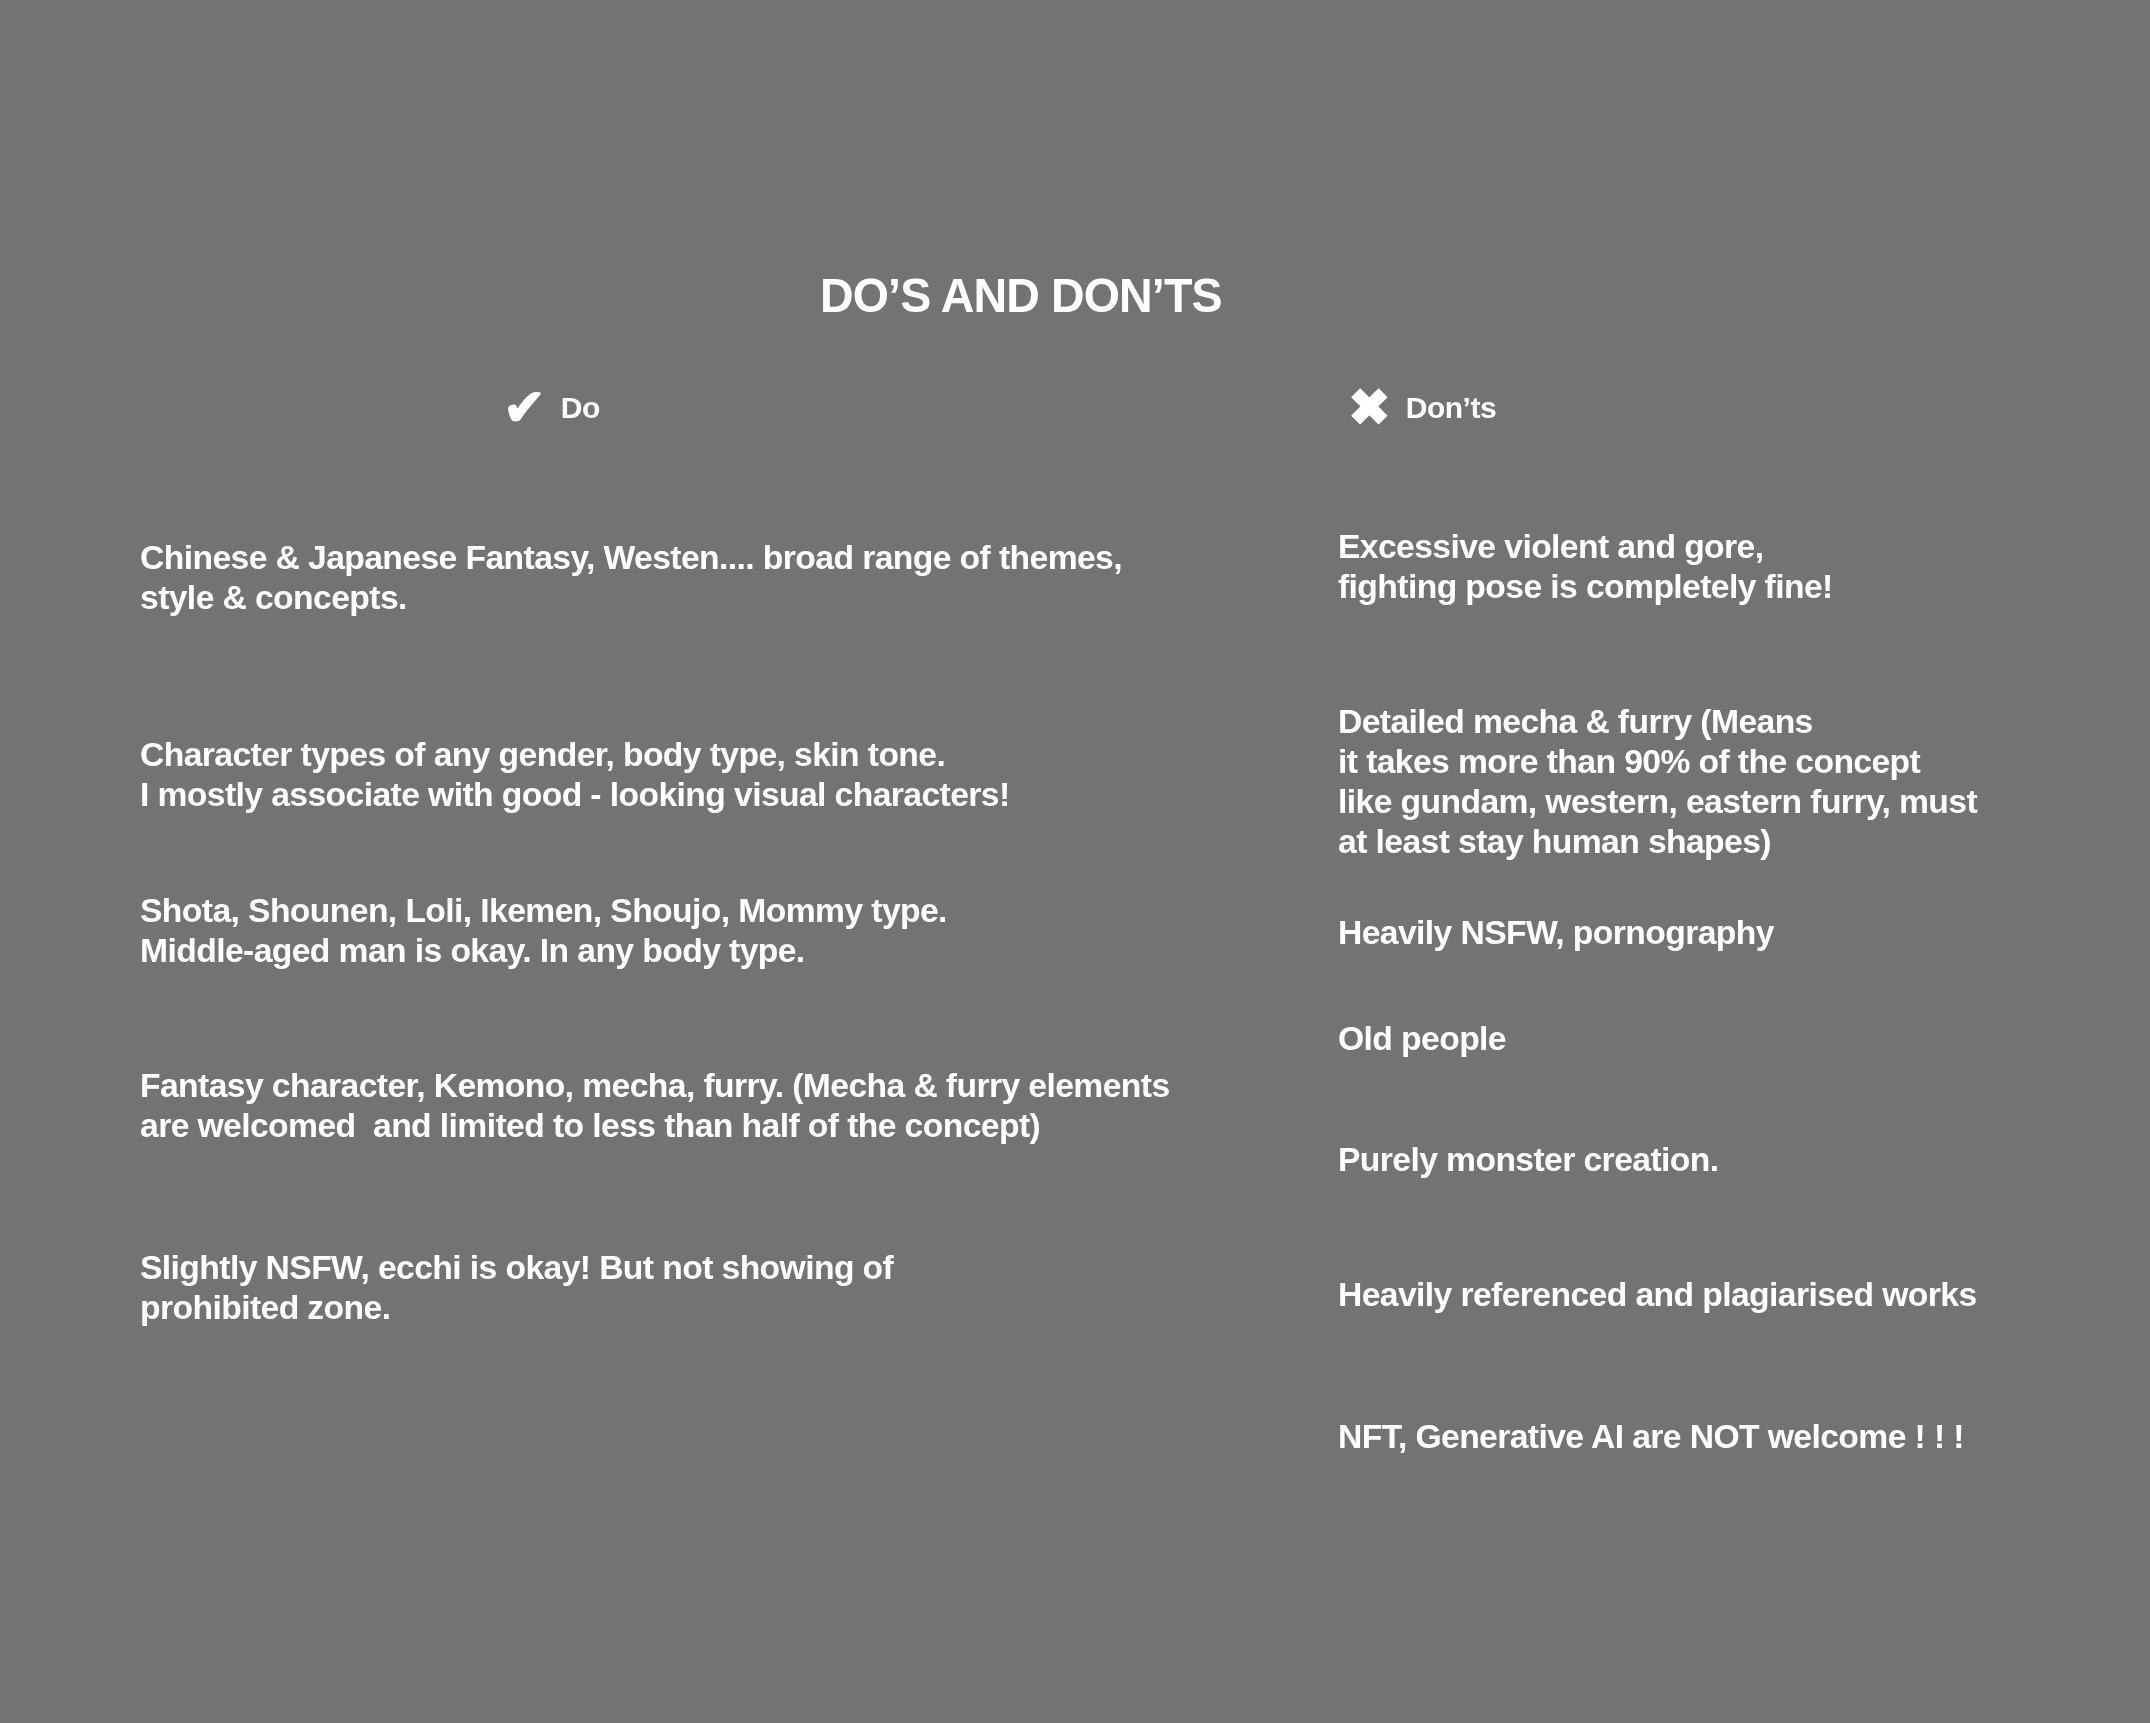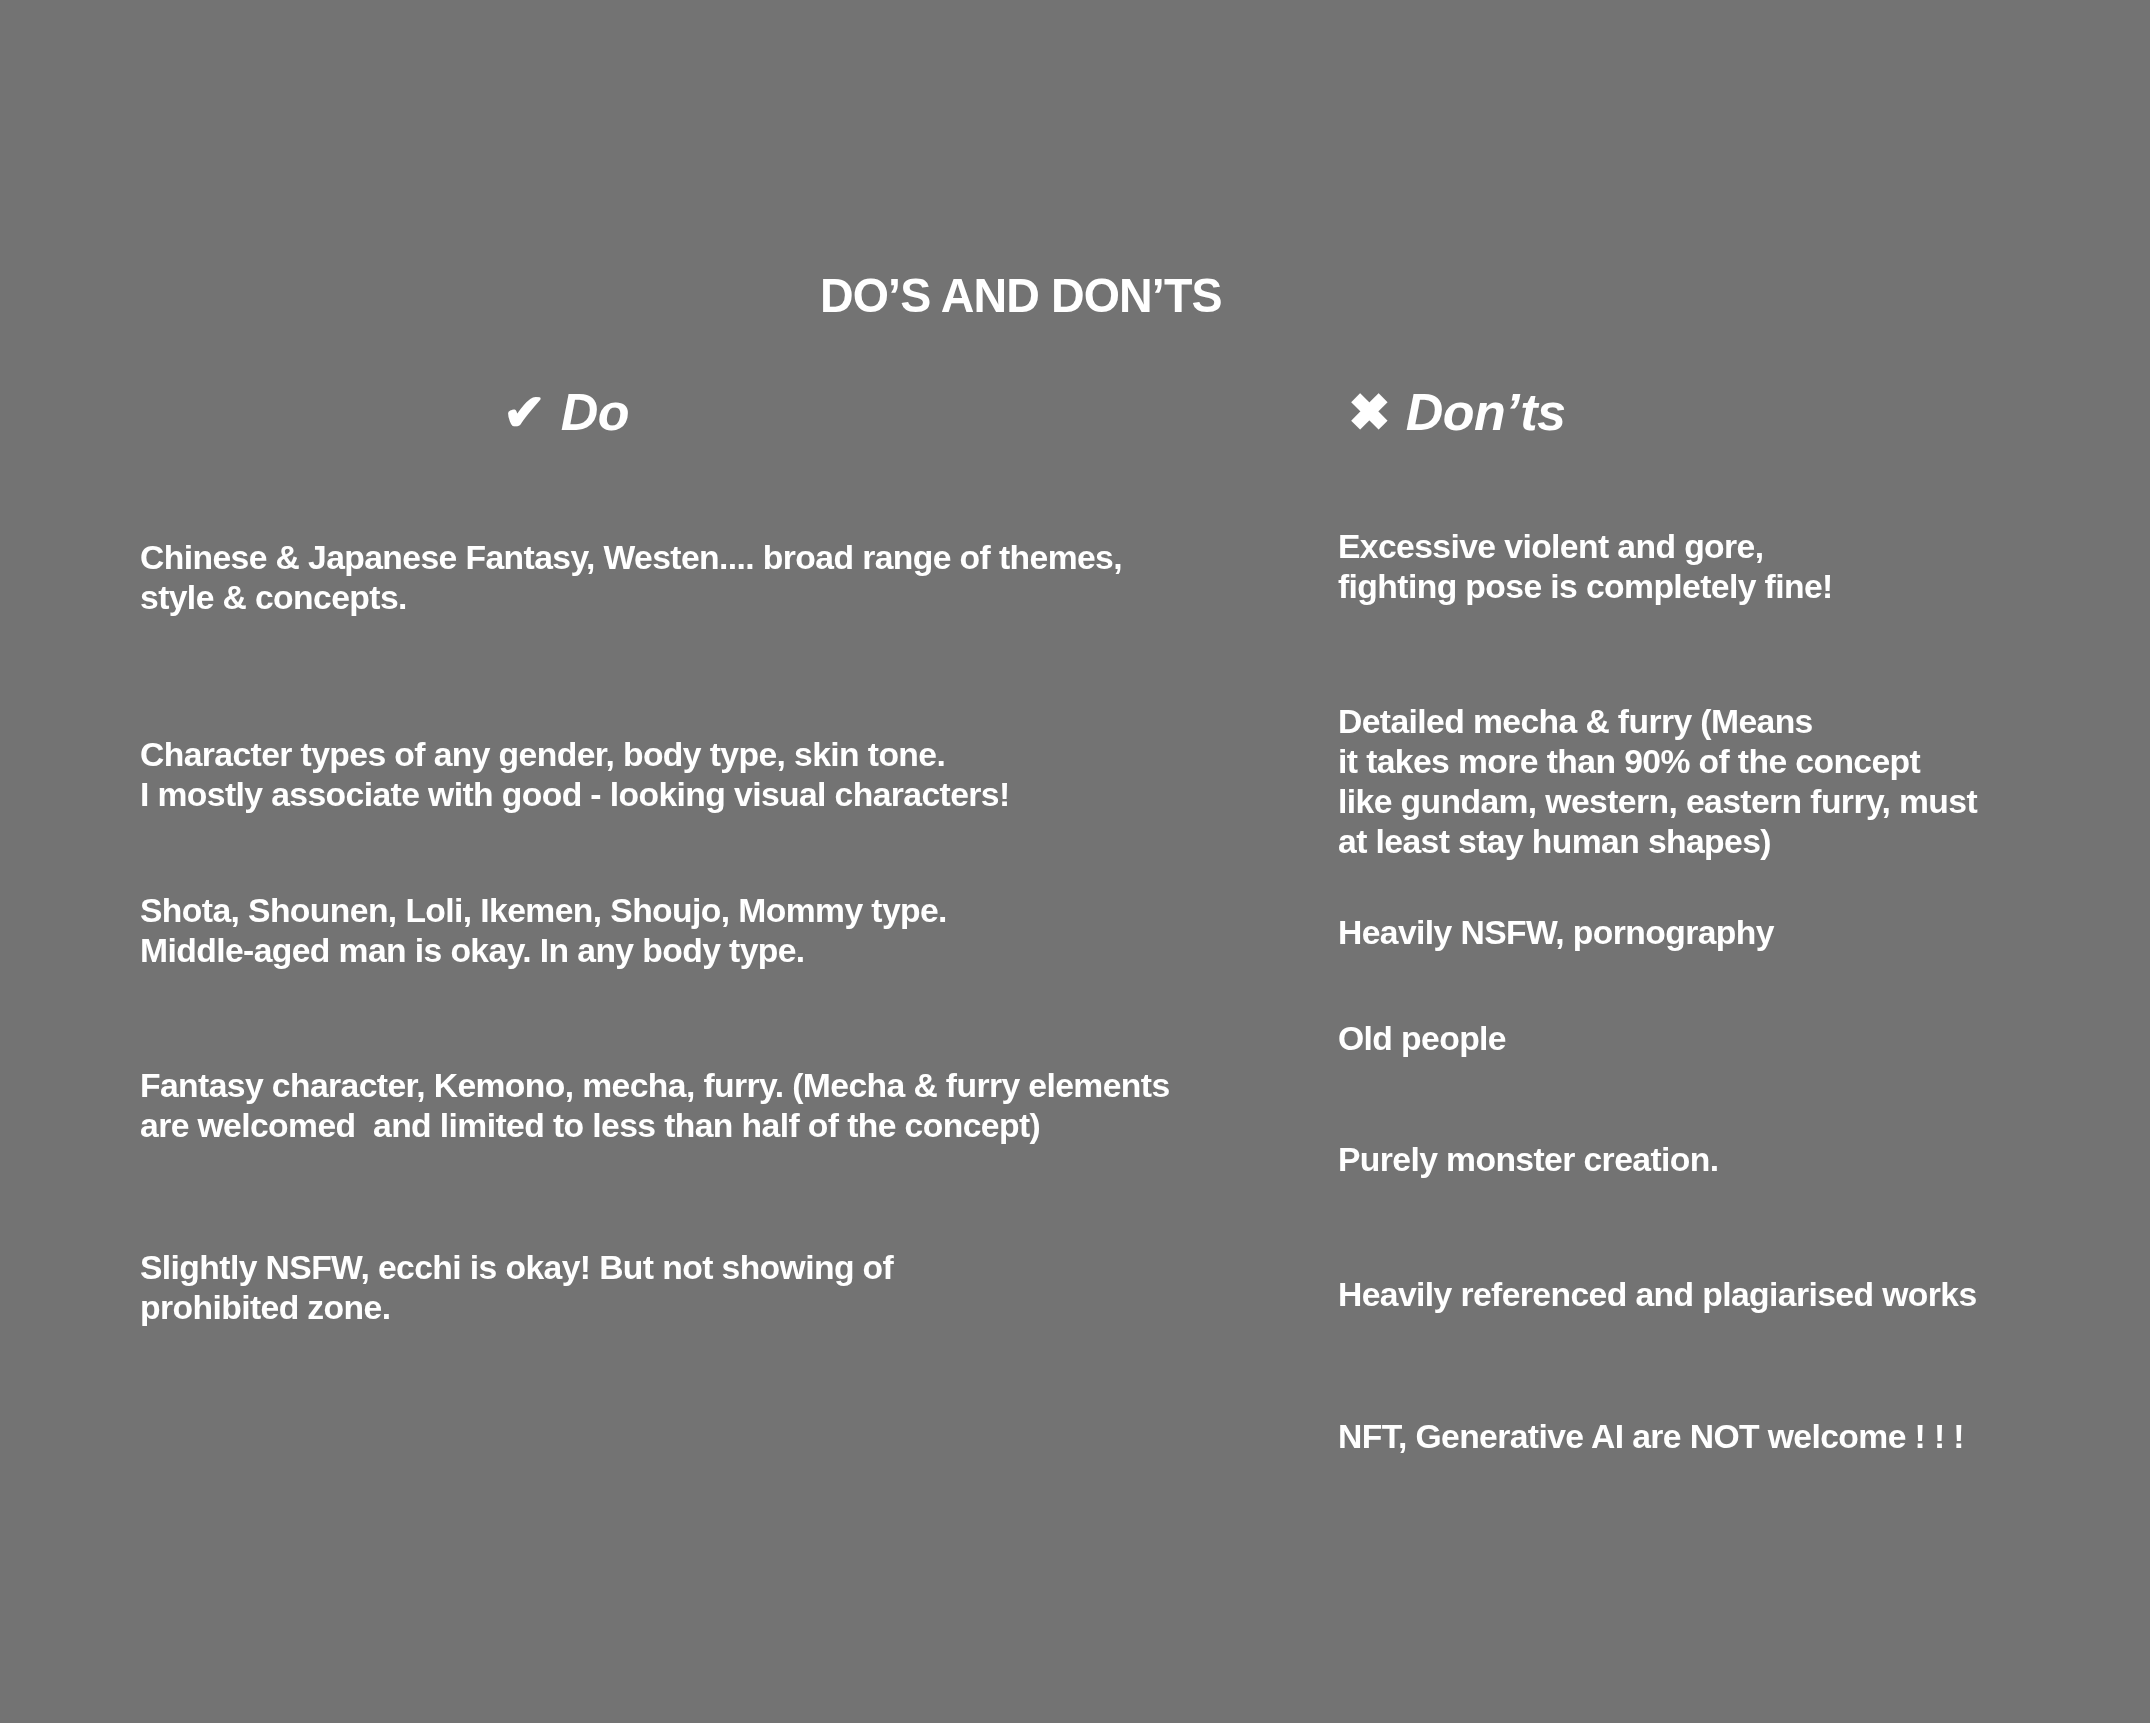--- a/index.html
+++ b/index.html
@@ -33,24 +33,23 @@
     display: flex;
     align-items: center;
     gap: 15px;
   }
   .col-heading .mark-icon {
     font-size: 51px;
     line-height: 1;
     font-weight: 700;
   }
   .col-heading .heading-label {
-    font-size: 52px;
+    font-size: 30px;
     font-weight: 700;
     letter-spacing: -0.5px;
-    font-style: italic;
   }
   .heading-do   { left: 503px; top: 382px; }
   .heading-dont { left: 1348px; top: 382px; }
   .item {
     position: absolute;
     font-size: 34px;
     line-height: 40px;
     font-weight: 700;
     letter-spacing: -0.6px;
     white-space: pre-wrap;

